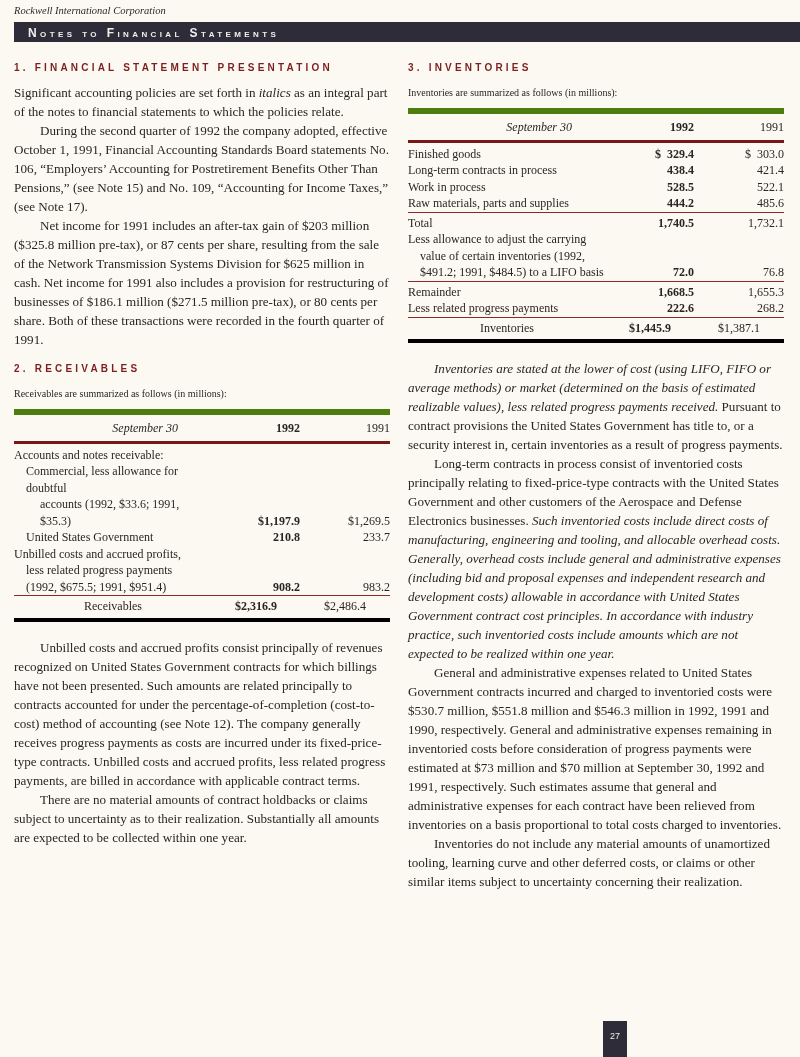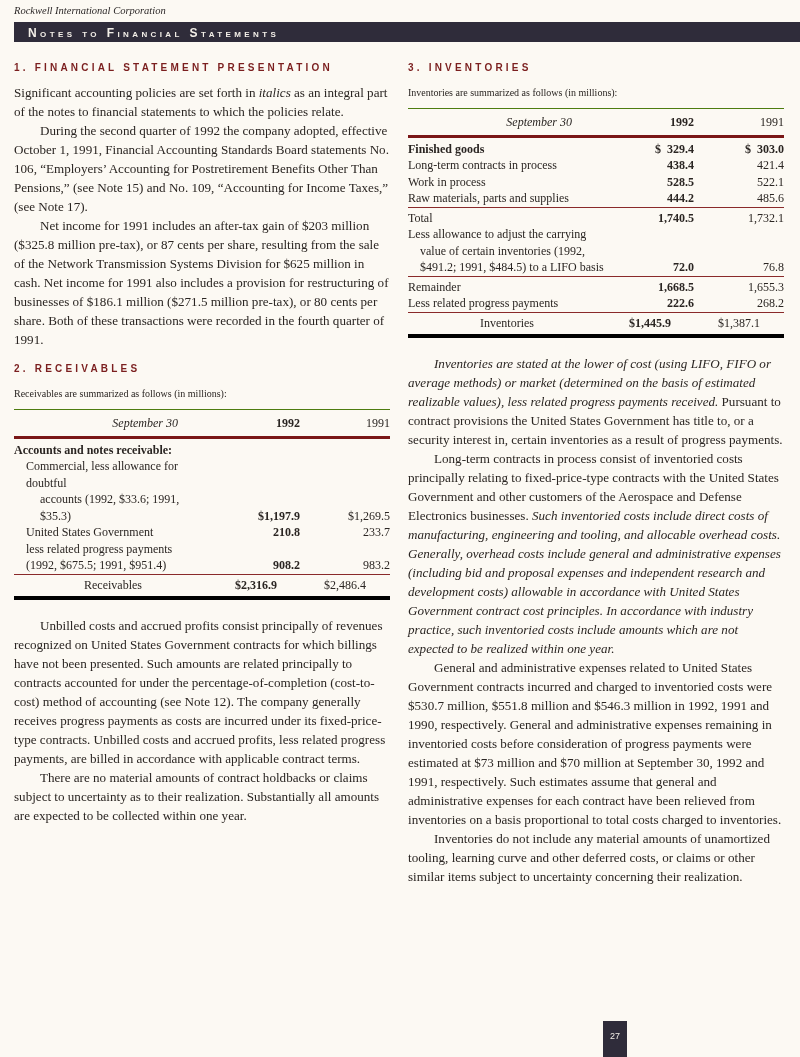--- a/index.html
+++ b/index.html
@@ -23,26 +23,26 @@
     .sec-h {
       font-family: "Liberation Sans", sans-serif; font-weight: bold; font-size: 10px;
       color: #7b1f1f; letter-spacing: 3.2px; margin: 0 0 10px 0; text-transform: uppercase;
       font-variant: small-caps;
     }
     p.body { margin: 0; font-size: 13.1px; line-height: 19px; text-align: left; }
     p.body.ind { text-indent: 26px; }
     .intro { font-size: 10px; line-height: 19px; margin: 0 0 6px 0; }
     table.fin { width: 100%; border-collapse: collapse; font-size: 12px; }
     table.fin td { padding: 0; line-height: 16.5px; vertical-align: bottom; }
-    table.fin .hdr td { border-top: 1px solid #4d7c0f; border-bottom: 3px solid #7a1717; padding: 5px 0 4px; }
+    table.fin .hdr td { border-top: 6px solid #4d7c0f; border-bottom: 3px solid #7a1717; padding: 5px 0 4px; }
     table.fin .hdr .lab { text-align: right; font-style: italic; padding-right: 34px; }
     table.fin .num { text-align: right; width: 70px; }
     table.fin .n92 { font-weight: bold; width: 88px; }
     table.fin .n91 { width: 90px; }
-    table.fin tr.first td { padding-top: 3px; font-weight: bold; }
+    table.fin tr.first td { padding-top: 3px; }
     table.fin tr.rule td { border-top: 1px solid #8a2a2a; padding-top: 2px; }
     table.fin tr.lastrow td { border-bottom: 4px solid #000000; padding-bottom: 3px; text-align: center; }
     .i1 { padding-left: 12px !important; }
     .i2 { padding-left: 26px !important; }
     .gap { height: 14px; }
     .pageno {
       position: absolute; left: 603px; top: 1021px; width: 24px; height: 36px; background: #2f2c3a;
       color: #f3efe8; font-family: "Liberation Sans", sans-serif; font-weight: normal; font-size: 9px;
       text-align: center; line-height: 30px;
     }
@@ -87,20 +87,25 @@
       <td class="i2">accounts (1992, $33.6; 1991, $35.3)</td>
       <td class="num n92">$1,197.9</td>
       <td class="num n91">$1,269.5</td>
     </tr>
     <tr>
       <td class="i1">United States Government</td>
       <td class="num n92">210.8</td>
       <td class="num n91">233.7</td>
     </tr>
     <tr>
+      <td>Unbilled costs and accrued profits,</td>
+      <td class="num n92"></td>
+      <td class="num n91"></td>
+    </tr>
+    <tr>
       <td class="i1">less related progress payments</td>
       <td class="num n92"></td>
       <td class="num n91"></td>
     </tr>
     <tr>
       <td class="i1">(1992, $675.5; 1991, $951.4)</td>
       <td class="num n92">908.2</td>
       <td class="num n91">983.2</td>
     </tr>
     <tr class="rule lastrow">

